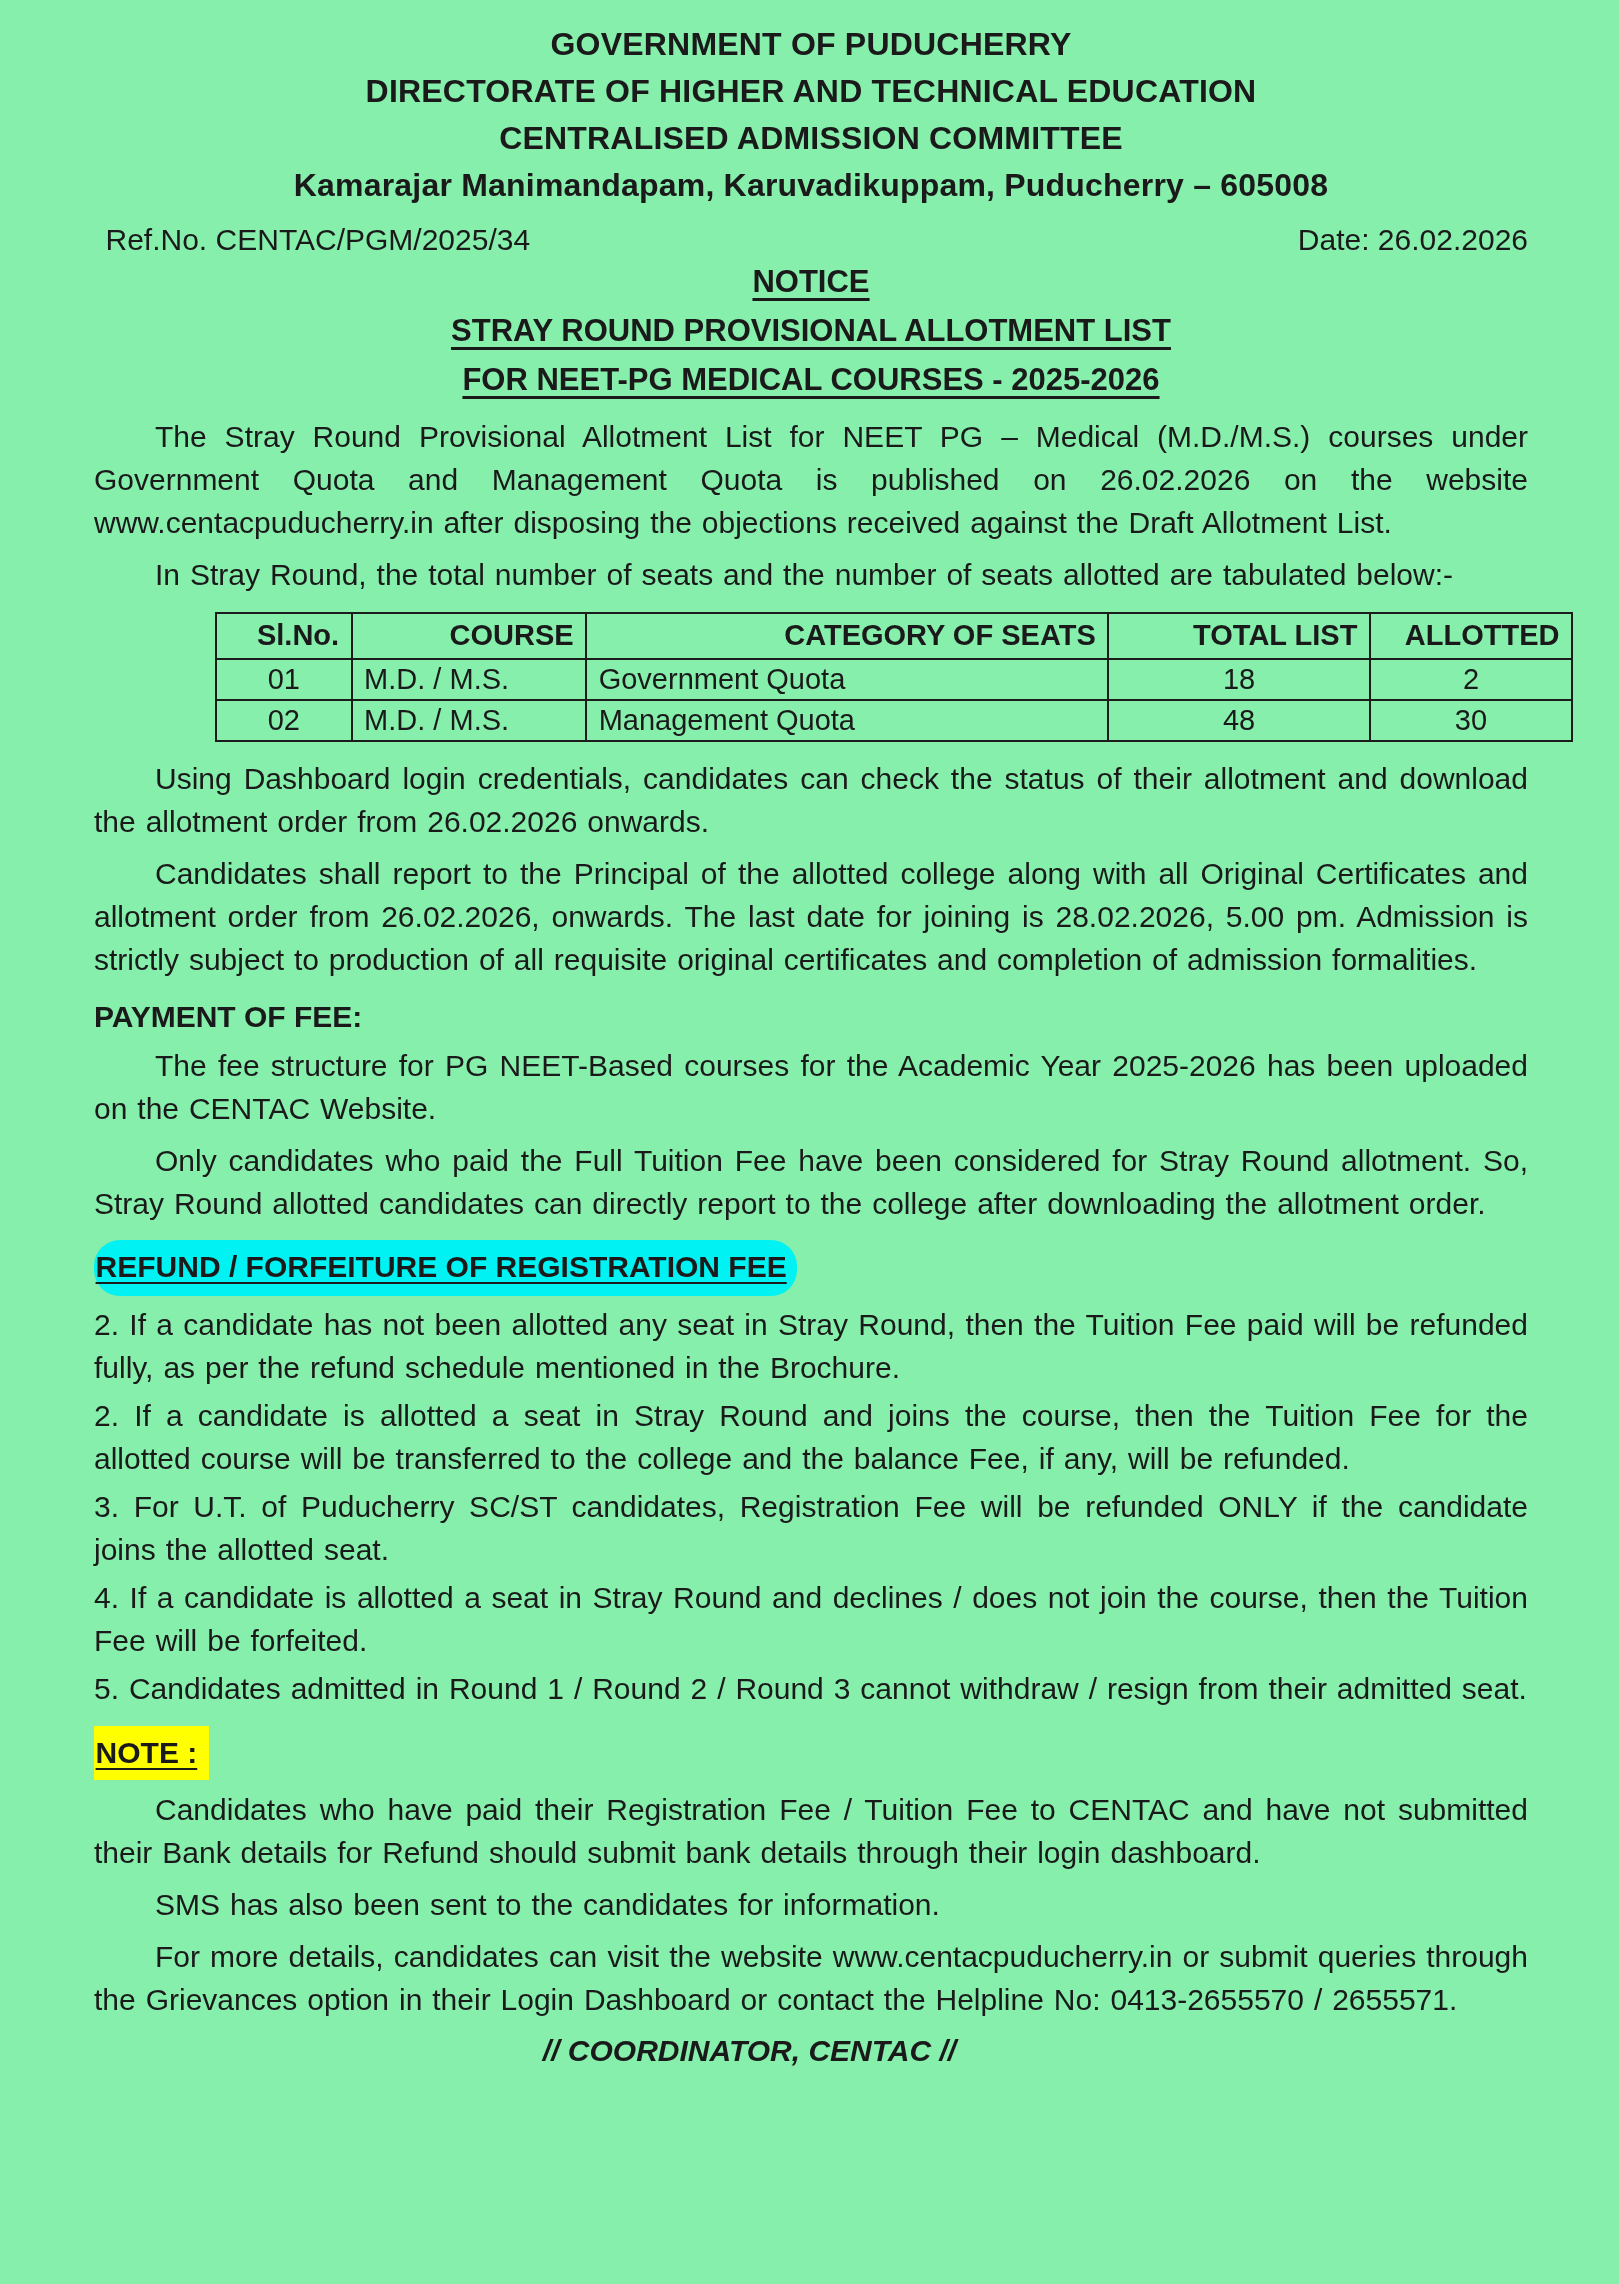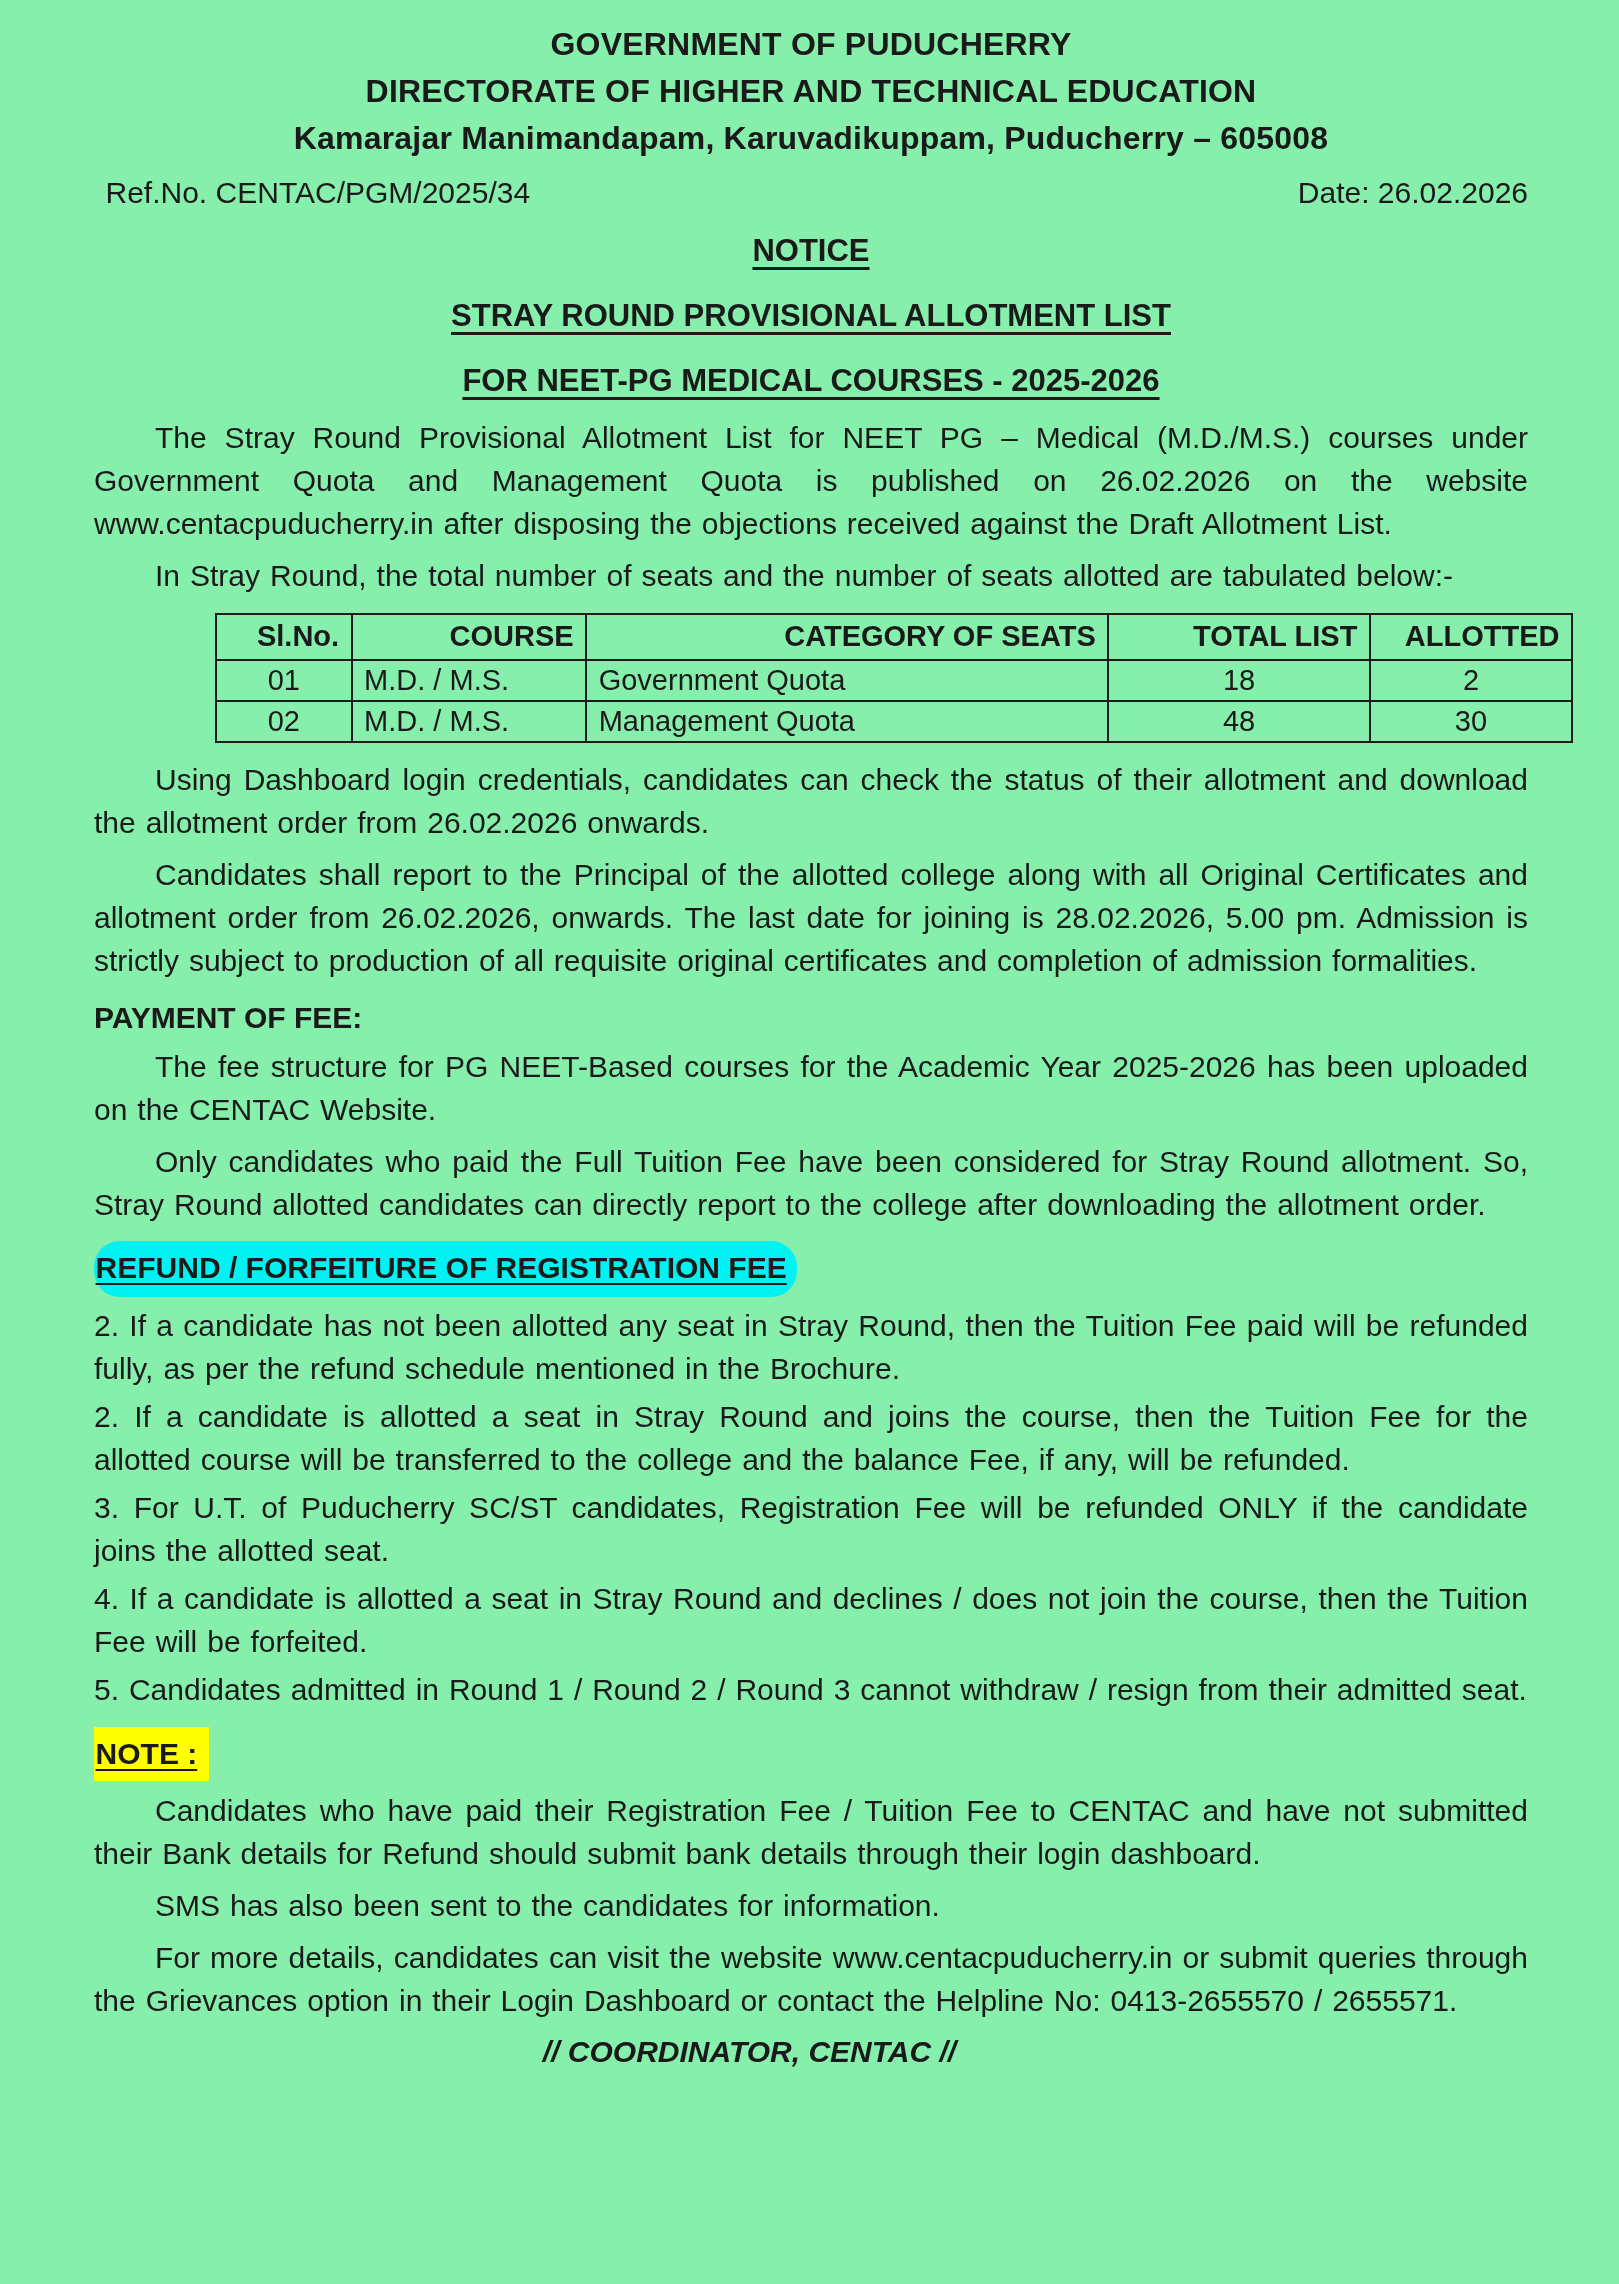--- a/index.html
+++ b/index.html
@@ -24,21 +24,21 @@
   }
   .ref-row {
     display: flex;
     justify-content: space-between;
     align-items: baseline;
     font-size: 30px;
     line-height: 38px;
     margin-top: 11.5px;
     padding-left: 11.5px;
   }
-  .title-line { text-align: center; margin-top: 18px; line-height: 41px; }
+  .title-line { text-align: center; margin-top: 2px; line-height: 41px; }
   .title-text {
     font-weight: bold;
     font-size: 31px;
     text-decoration: underline;
     text-decoration-thickness: 2.5px;
     text-underline-offset: 5.7px;
   }
   .para {
     font-size: 30px;
     line-height: 43px;
@@ -106,20 +106,21 @@
     font-style: italic;
   }
 </style>
 </head>
 <body>
 
 <div class="page">
 
   <div class="org-line">GOVERNMENT OF PUDUCHERRY</div>
   <div class="org-line">DIRECTORATE OF HIGHER AND TECHNICAL EDUCATION</div>
+  <div class="org-line">CENTRALISED ADMISSION COMMITTEE</div>
   <div class="org-line">Kamarajar Manimandapam, Karuvadikuppam, Puducherry – 605008</div>
 
   <div class="ref-row">
     <span>Ref.No. CENTAC/PGM/2025/34</span>
     <span>Date: 26.02.2026</span>
   </div>
 
   <div class="title-line">
     <span class="title-text">NOTICE</span>
   </div>

